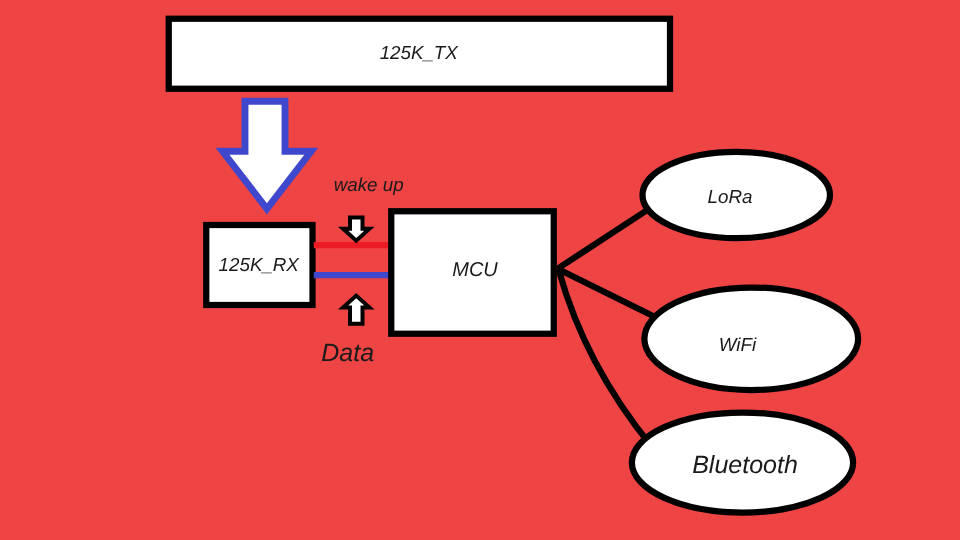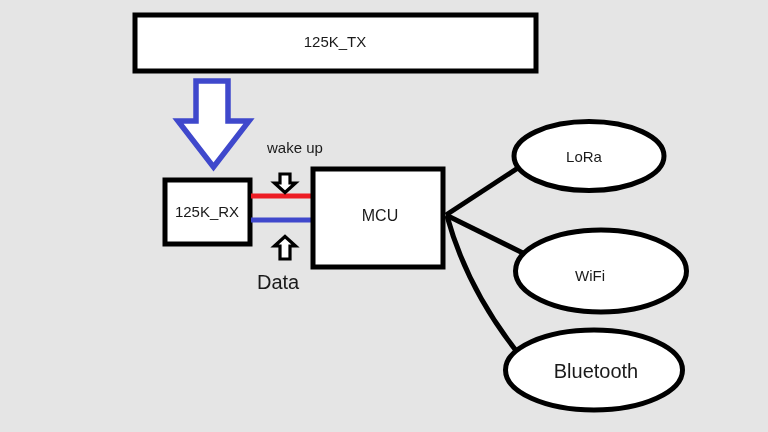--- a/index.html
+++ b/index.html
@@ -8,21 +8,22 @@
     width: 768px;
     height: 432px;
     background: #ffffff;
     overflow: hidden;
     font-family: "Liberation Sans", sans-serif;
   }
   .canvas {
     position: relative;
     width: 768px;
     height: 432px;
-    background: #e5e5e5;
+    background: #ef4444;
+    font-style: italic;
   }
   svg { display: block; }
   text {
     font-family: "Liberation Sans", sans-serif;
     fill: #1a1a1a;
   }
   .label-sm  { font-size: 15px; }
   .label-md  { font-size: 16px; }
   .label-lg  { font-size: 20px; }
 </style>

